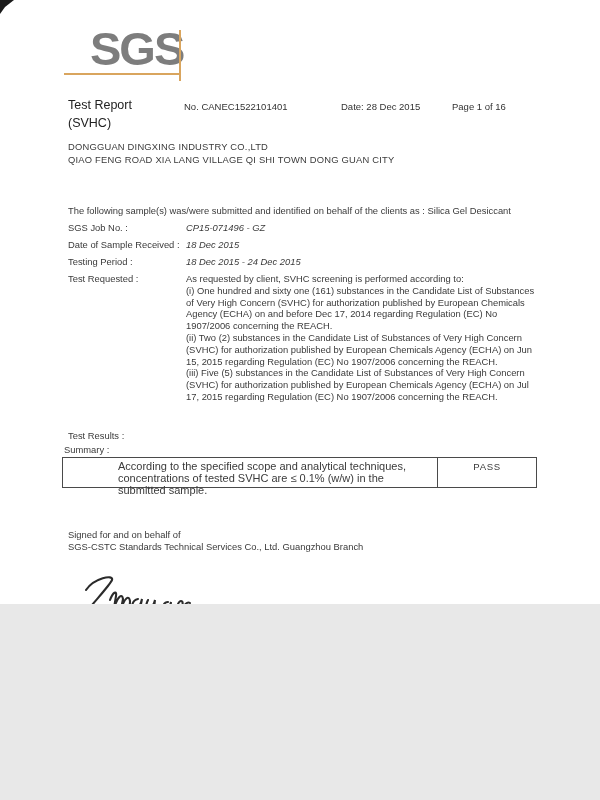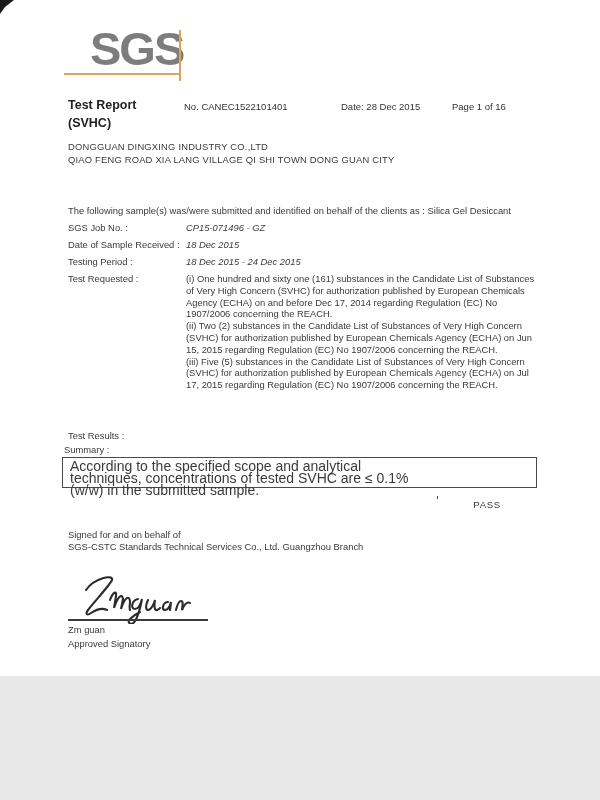--- a/index.html
+++ b/index.html
@@ -1,49 +1,49 @@
 <!DOCTYPE html>
 <html><head>
 <meta charset="utf-8">
 <style>
   html,body { margin:0; padding:0; background:#e8e8e8; }
   .page {
-    position:relative; width:600px; height:676px; margin:0 auto;
+    position:relative; width:600px; height:604px; margin:0 auto;
     background:#ffffff; overflow:hidden;
     font-family:"Liberation Sans", sans-serif; color:#3a3a3a;
   }
   .abs { position:absolute; }
 
   
   .corner-mark { left:0; top:5; width:0; height:0;
     border-top:7px solid #1a1a1a; border-right:9px solid transparent;
     border-bottom:7px solid transparent; border-left:5px solid #1a1a1a; }
   .logo-sgs { position:absolute; left:90px; top:26px; font-size:47px; line-height:46px;
     font-weight:bold; letter-spacing:-2px; color:#7d7d7d; }
   .logo-hline { position:absolute; left:64px; top:73px; width:117px; height:2.4px; background:#d9a55e; }
   .logo-vline { position:absolute; left:179px; top:30px; width:2px; height:51px; background:#d9a55e; }
 
-  .t-title { font-size:12.5px; font-weight:bold; color:#222; }
+  .t-title { font-size:12.5px; font-weight:normal; color:#222; }
   .t-meta  { font-size:9.5px; color:#333; }
   .t-body  { font-size:9.4px; line-height:11.8px; color:#3a3a3a; }
 
   .client-line { letter-spacing:0.2px; }
 
   .field-row { position:absolute; left:68px; width:470px; display:flex; }
   .field-label { width:118px; flex:0 0 118px; }
   .field-value { flex:1;font-style:italic; }
 
   .tr-value { position:absolute; left:186px; width:353px; }
 
   .summary-box { position:absolute; left:62px; top:457px; width:475px; height:31px;
     border:1.3px solid #4a4a4a; display:flex; box-sizing:border-box; }
-  .summary-text { flex:1; padding:2px 7px; font-size:14px; line-height:12px; }
+  .summary-text { flex:1; padding:2px 7px; font-size:11px; line-height:12px;margin-left:48px; }
   .summary-result { width:98px; flex:0 0 98px; border-left:1.3px solid #4a4a4a;
     display:flex; align-items:flex-start; justify-content:center; padding-top:3px;
-    font-size:9.6px; letter-spacing:0.6px;margin-top:38px; }
+    font-size:9.6px; letter-spacing:0.6px; }
 
   .sig-line { left:68px; top:619px; width:140px; height:1.8px; background:#3a3a3a; }
 
   
   .fineprint { left:168px; top:676px; width:360px; font-size:4.3px; line-height:4.8px;
     text-align:justify; color:#424242; }
   .attention { left:168px; top:728px; width:360px; font-size:4.3px; line-height:5px;
     color:#dd8633; font-weight:bold; }
   .addr-block { left:166px; top:740px; width:366px; border-left:1px solid #777;
     padding-left:3px; box-sizing:border-box; }
@@ -89,20 +89,21 @@
     <div class="field-label">Date of Sample Received :</div>
     <div class="field-value">18 Dec 2015</div>
   </div>
   <div class="field-row t-body" style="top:256px;">
     <div class="field-label">Testing Period :</div>
     <div class="field-value">18 Dec 2015 - 24 Dec 2015</div>
   </div>
 
   <div class="abs t-body" style="left:68px; top:273px;">Test Requested :</div>
   <div class="tr-value t-body" style="top:273px;">
+    <div>As requested by client, SVHC screening is performed according to:</div>
     <div>(i) One hundred and sixty one (161) substances in the Candidate List of Substances of Very High Concern (SVHC) for authorization published by European Chemicals Agency (ECHA) on and before Dec 17, 2014 regarding Regulation (EC) No 1907/2006 concerning the REACH.</div>
     <div>(ii) Two (2) substances in the Candidate List of Substances of Very High Concern (SVHC) for authorization published by European Chemicals Agency (ECHA) on Jun 15, 2015 regarding Regulation (EC) No 1907/2006 concerning the REACH.</div>
     <div>(iii) Five (5) substances in the Candidate List of Substances of Very High Concern (SVHC) for authorization published by European Chemicals Agency (ECHA) on Jul 17, 2015 regarding Regulation (EC) No 1907/2006 concerning the REACH.</div>
   </div>
 
   <div class="field-row t-body" style="top:430px;">
     <div class="field-label">Test Results :</div>
   </div>
 
   <div class="abs t-body" style="left:64px; top:444px;">Summary :</div>

